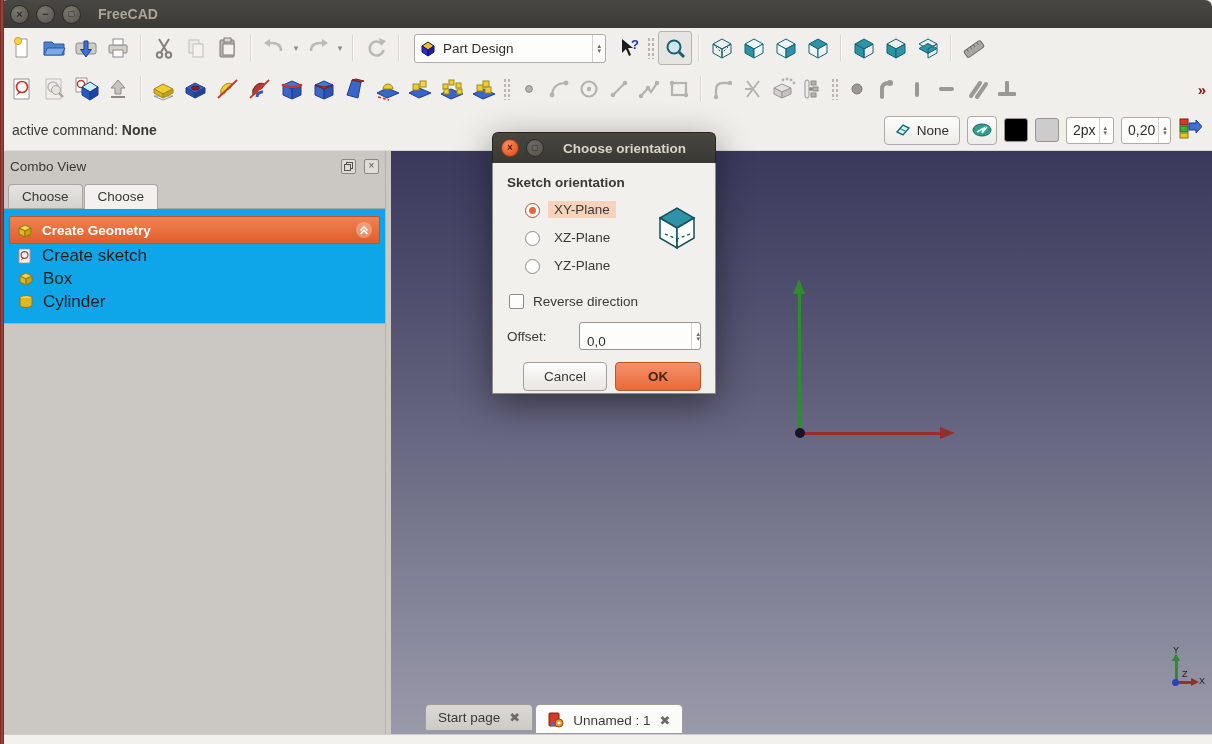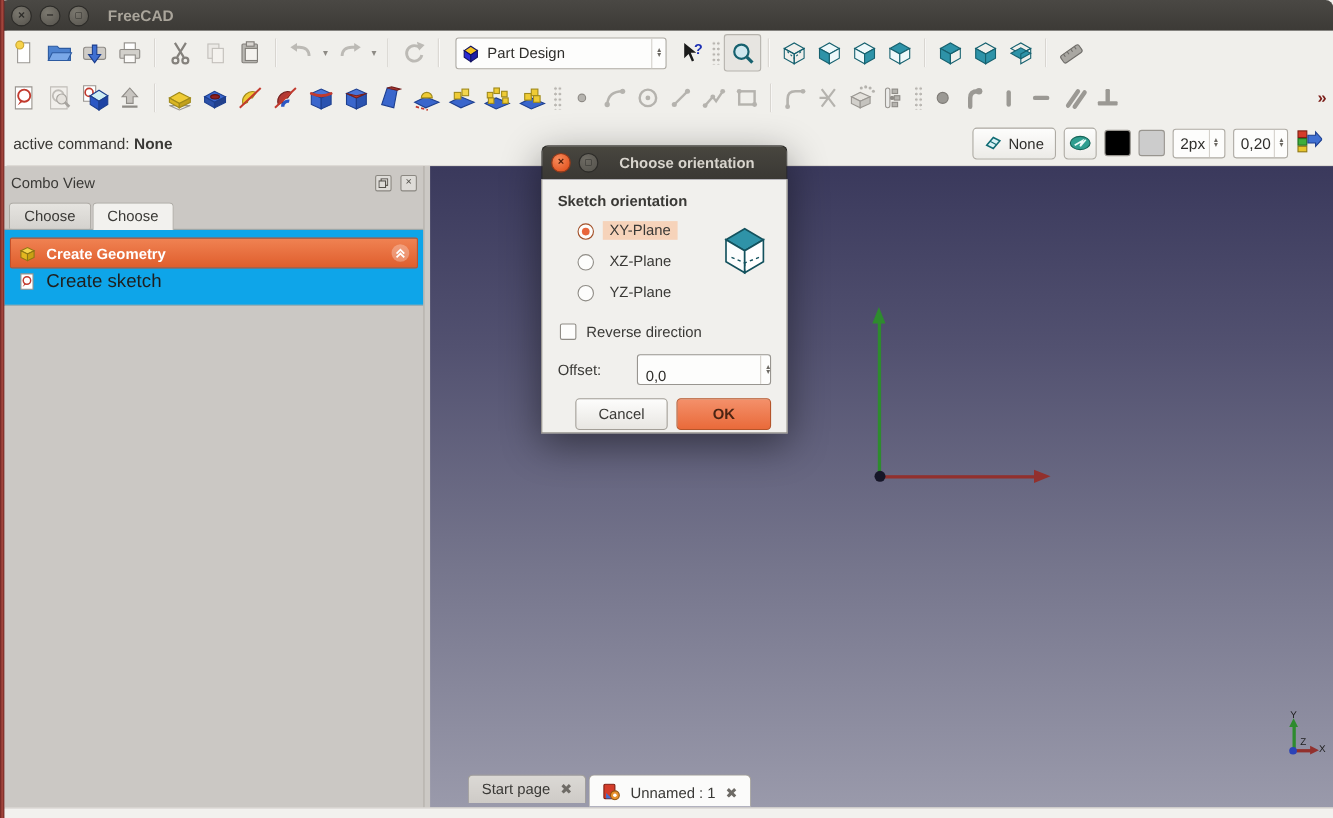--- a/index.html
+++ b/index.html
@@ -623,20 +623,35 @@
           </span>
       </div>
       <div class="tpitem">
         <svg width="15" height="16">
             <path d="M1 1h11v14H1z" fill="#fff" stroke="#98948e"></path>
             <circle cx="6.5" cy="7" r="3.4" fill="none" stroke="#c23a2e" stroke-width="1.3"></circle>
             <path d="M2.5 13l3.5-3-1.6-.6z" fill="#c23a2e"></path>
           </svg>
         <span>Create sketch</span>
       </div>
+      <div class="tpitem">
+        <svg width="16" height="15">
+            <polygon points="2,5 8,2 14,5 8,8" fill="#f5d44a" stroke="#8f7714"></polygon>
+            <polygon points="2,5 8,8 8,14 2,11" fill="#e3b71f" stroke="#8f7714"></polygon>
+            <polygon points="8,8 14,5 14,11 8,14" fill="#caa114" stroke="#8f7714"></polygon>
+          </svg>
+        <span>Box</span>
+      </div>
+      <div class="tpitem">
+        <svg width="16" height="15">
+            <ellipse cx="8" cy="4" rx="6" ry="2.4" fill="#f5d44a" stroke="#8f7714"></ellipse>
+            <path d="M2 4v7a6 2.4 0 0 0 12 0V4" fill="#e3b71f" stroke="#8f7714"></path>
+          </svg>
+        <span>Cylinder</span>
+      </div>
     </div>
   </div>
 
   <div class="splitter"></div>
 
   <div class="viewport">
 
     <div class="axis" style="left:407px;top:142px;width:3px;height:141px;background:#2e8b2e;"></div>
     <div class="axis" style="left:402px;top:128px;width:0;height:0;border-left:6px solid transparent;border-right:6px solid transparent;border-bottom:15px solid #2e8b2e;"></div>
 

